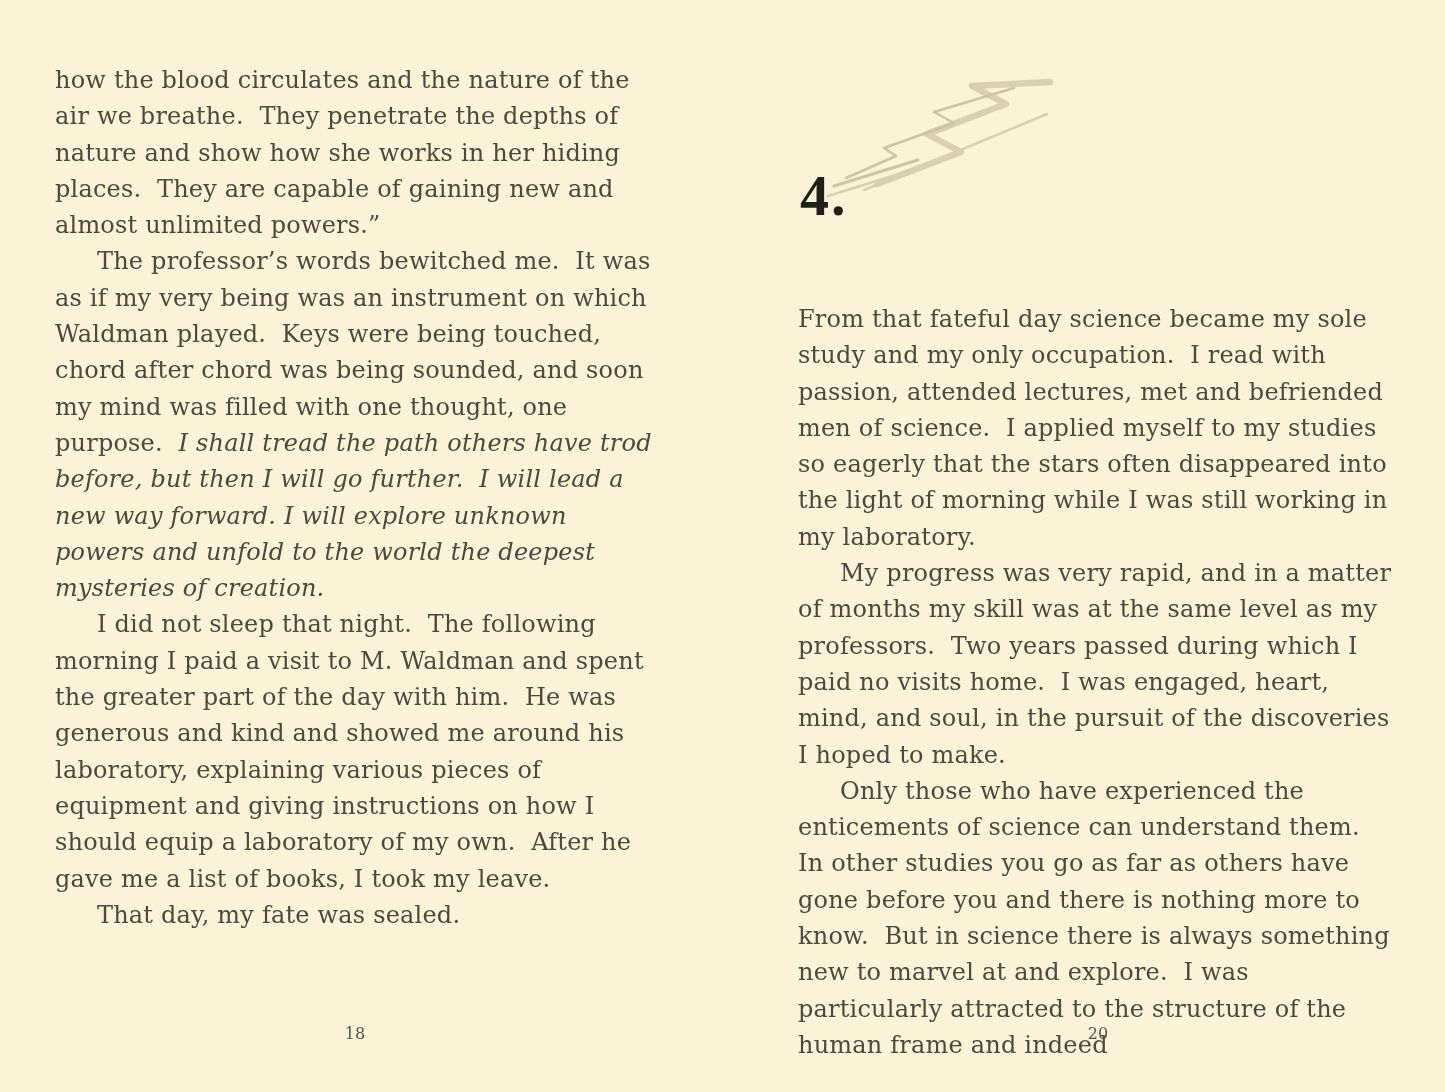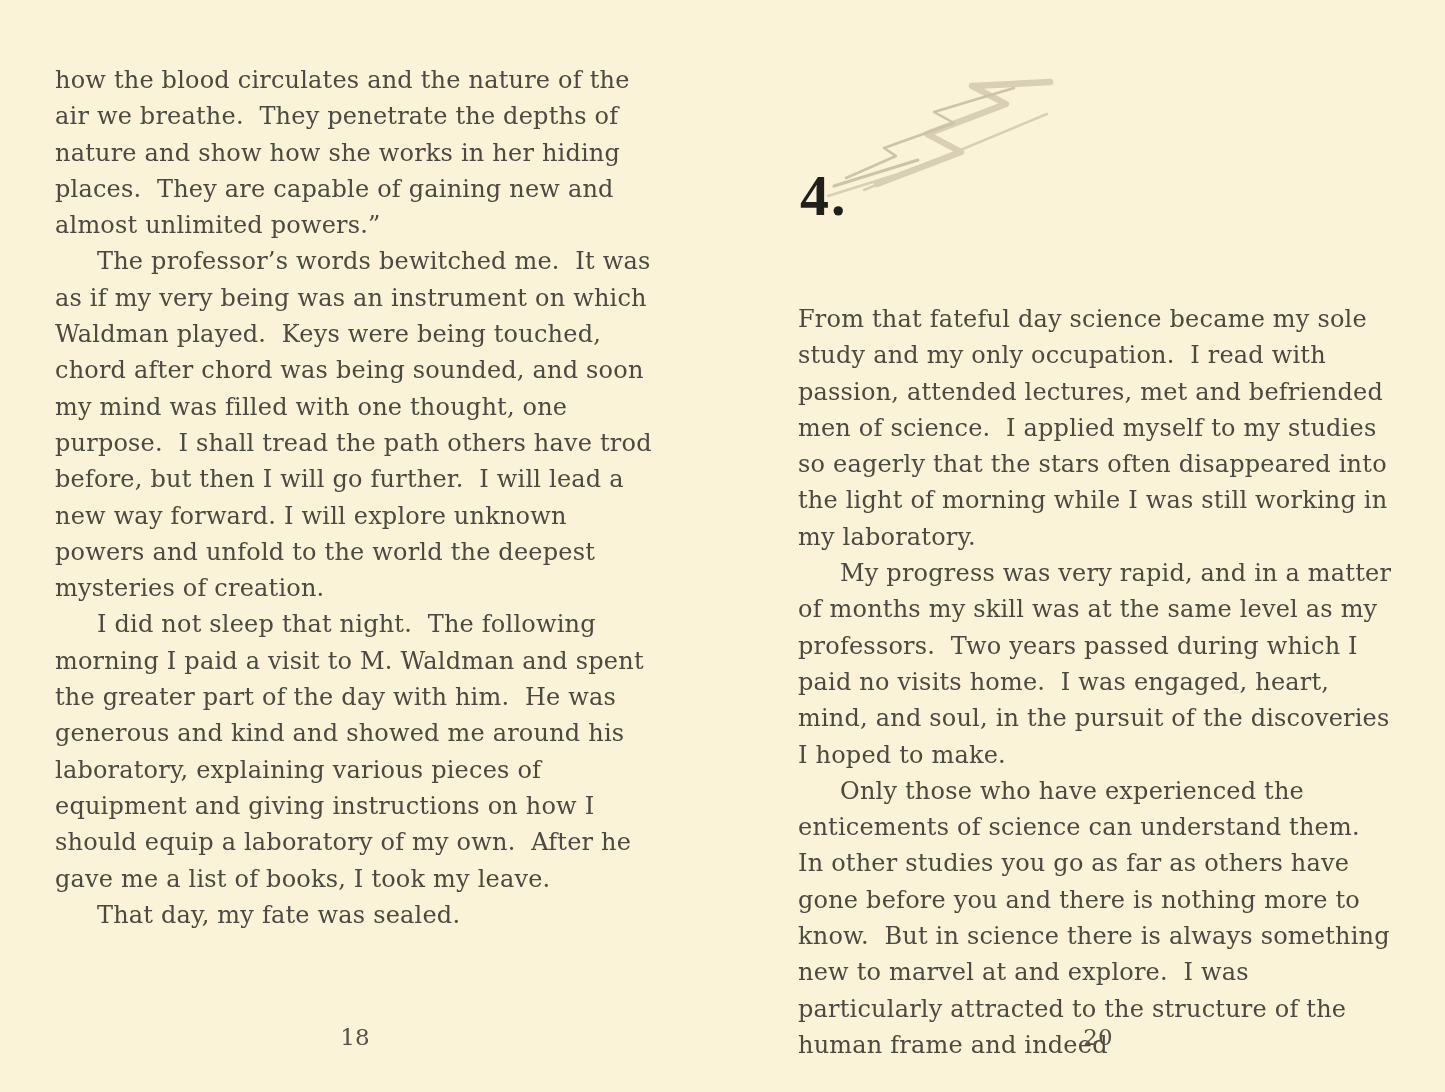--- a/index.html
+++ b/index.html
@@ -33,20 +33,21 @@
   .page.left  .page-text { left: 55px;  top: 62px;  width: 600px; }
   .page.right .page-text { left: 76px;  top: 301px; width: 600px; }
 
   .page-text p {
     margin: 0;
   }
   .page-text p.indent {
     text-indent: 42px;
   }
   .page-text .italic {
+    font-style: italic;
   }
 
   .chapter-number {
     position: absolute;
     left: 78px;
     top: 162px;
     font-family: "Liberation Serif", serif;
     font-size: 58px;
     font-weight: 700;
     color: #201f19;
@@ -56,21 +57,21 @@
     position: absolute;
     left: 100px;
     top: 68px;
   }
 
   .page-number {
     position: absolute;
     top: 1024px;
     width: 600px;
     text-align: center;
-    font-size: 23px;
+    font-size: 16px;
     color: #54524a;
   }
   .page.left  .page-number { left: 55px; }
   .page.right .page-number { left: 76px; }
 </style>
 </head>
 <body>
 
 <div class="spread">
 

